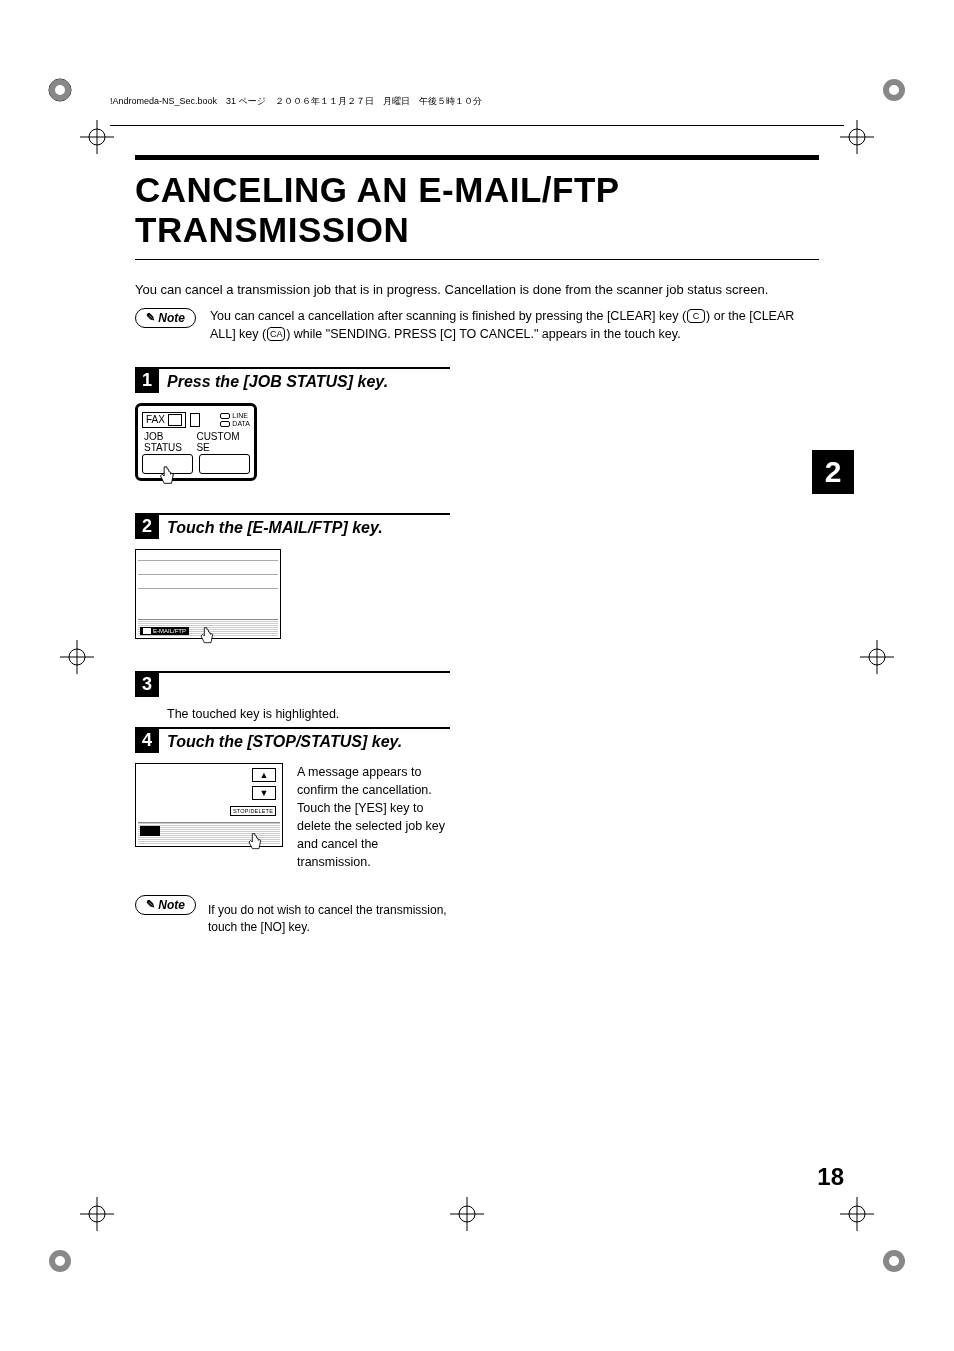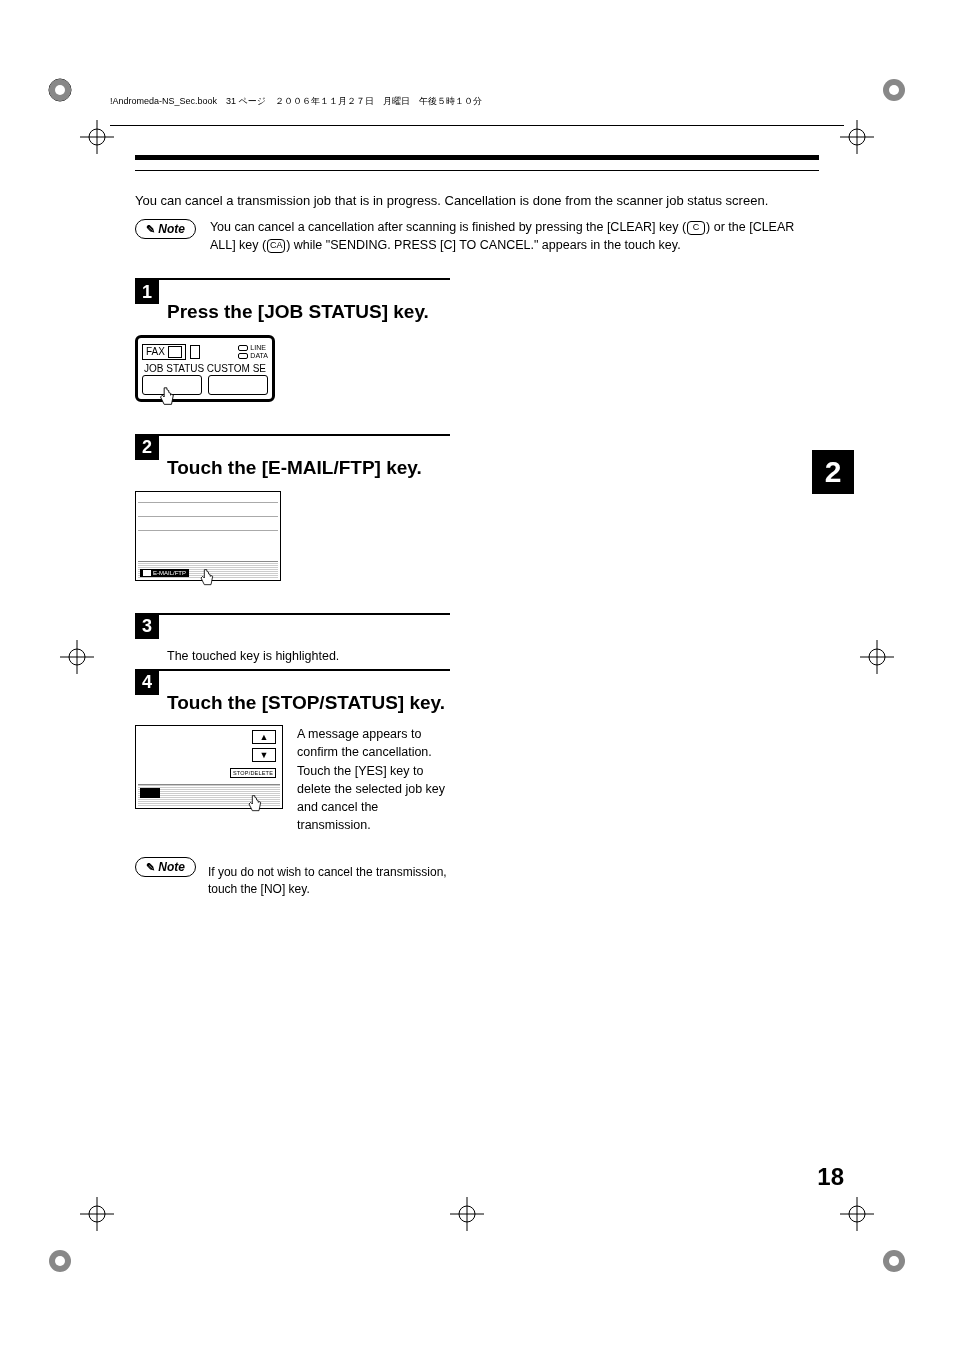--- a/index.html
+++ b/index.html
@@ -123,38 +123,39 @@
       font-size: 18px;
       font-weight: bold;
       width: 24px;
       height: 24px;
       display: flex;
       align-items: center;
       justify-content: center;
       flex-shrink: 0;
     }
     .step-title {
-      font-size: 19px;
+      font-size: 16px;
       font-weight: bold;
-      padding-top: 20px;
+      padding-top: 3px;
       line-height: 1.3;
+      font-style: italic;
     }
     .step-body {
       font-size: 12.5px;
       margin-left: 32px;
       margin-bottom: 6px;
     }
     .step-gap { height: 28px; }
 
     .illus {
       margin-left: 0;
       margin-bottom: 4px;
     }
     .illus-1 {
-      width: 140px;
+      width: 122px;
       border: 3px solid #000;
       border-radius: 6px;
       padding: 6px 4px 4px 4px;
       font-size: 10px;
     }
     .illus-1 .row1 {
       display: flex;
       align-items: center;
       gap: 4px;
       margin-bottom: 3px;
@@ -427,20 +428,21 @@
 <div class="reg-mark reg-mb"><svg viewBox="0 0 34 34">
       <circle cx="17" cy="17" r="8" fill="none" stroke="#000"></circle>
       <line x1="0" y1="17" x2="34" y2="17" stroke="#000"></line>
       <line x1="17" y1="0" x2="17" y2="34" stroke="#000"></line>
     </svg></div>
 
 <div class="header-bar">!Andromeda-NS_Sec.book　31 ページ　２００６年１１月２７日　月曜日　午後５時１０分</div>
 
 <div class="page">
   <div class="title-rule-top"></div>
+  <h1>CANCELING AN E-MAIL/FTP TRANSMISSION</h1>
   <div class="title-rule-bot"></div>
 
   <p class="intro">You can cancel a transmission job that is in progress. Cancellation is done from the scanner job status screen.</p>
 
   <div class="note-row">
     <span class="note-badge">
       <span class="pencil">✎</span>
       <span>Note</span>
     </span>
     <span class="note-text">

